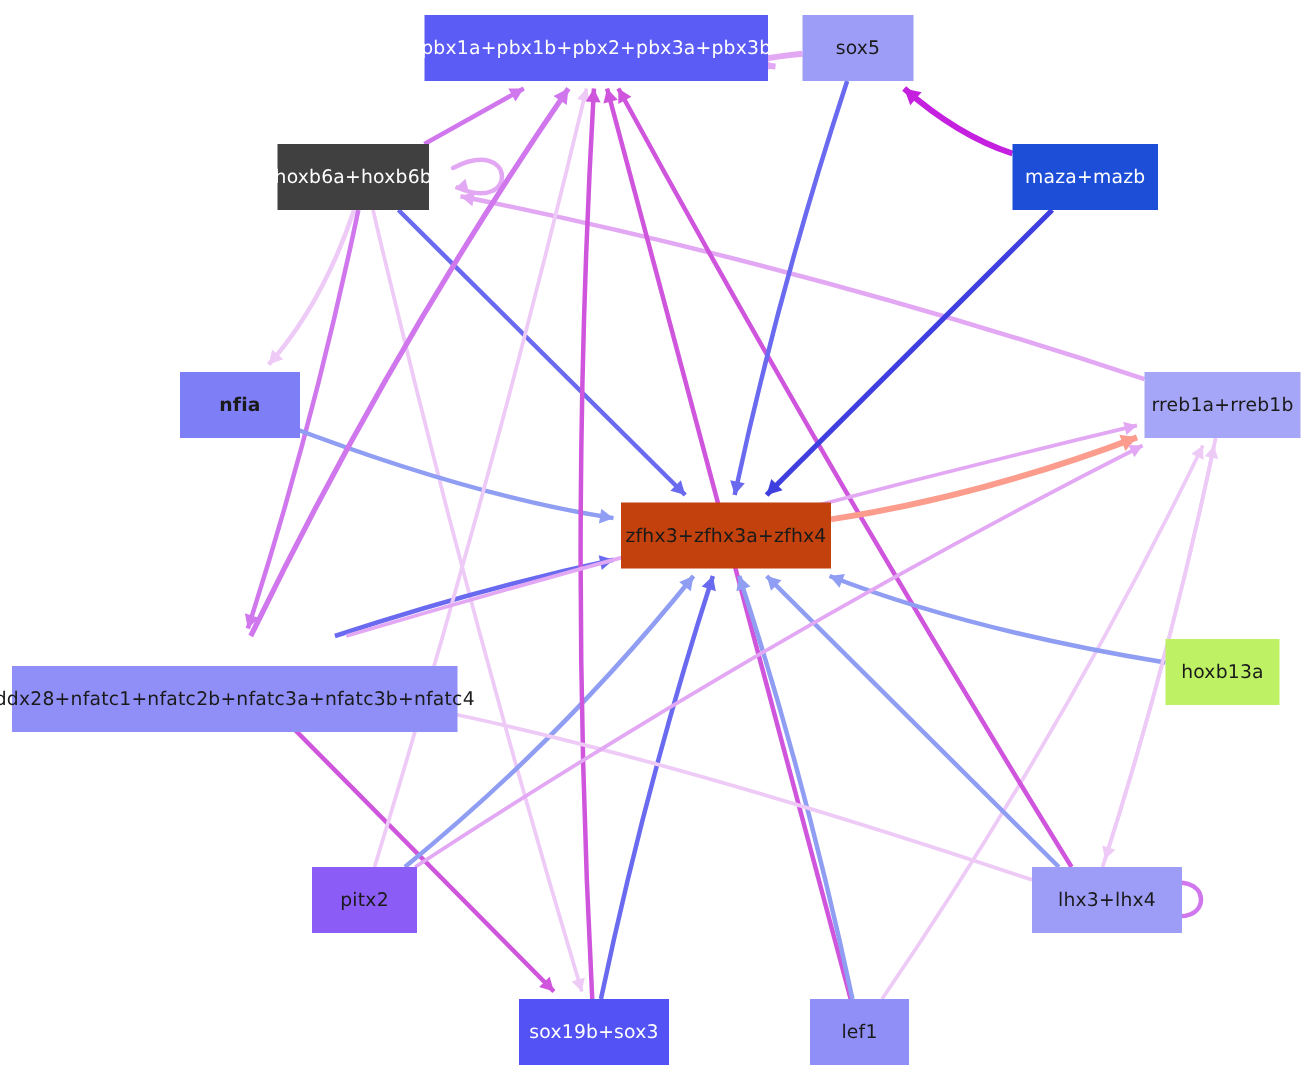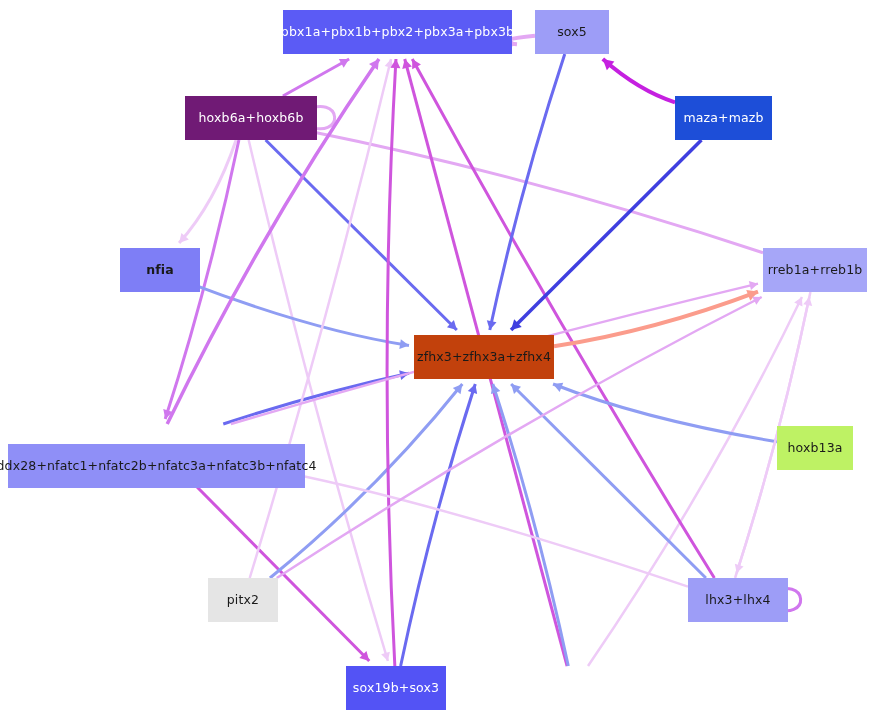--- a/index.html
+++ b/index.html
@@ -120,41 +120,44 @@
   <div id="node-layer">
       <div class="node" style="left: 283px; top: 10px; width: 229px; height: 44px; background: rgb(91, 91, 245); color: rgb(255, 255, 255);">
         <span>pbx1a+pbx1b+pbx2+pbx3a+pbx3b</span>
       </div>
       <div class="node" style="left: 535px; top: 10px; width: 74px; height: 44px; background: rgb(157, 157, 247); color: rgb(26, 26, 26);">
         <span>sox5</span>
       </div>
       <div class="node" style="left: 675px; top: 96px; width: 97px; height: 44px; background: #1d4ed8; color: rgb(255, 255, 255);">
         <span>maza+mazb</span>
       </div>
-      <div class="node" style="left: 185px; top: 96px; width: 132px; height: 44px; background: #701a75; color: rgb(255, 255, 255);">
+      <div class="node" style="left: 185px; top: 96px; width: 101px; height: 44px; background: #404040; color: rgb(255, 255, 255);">
         <span>hoxb6a+hoxb6b</span>
       </div>
       <div class="node" style="left: 120px; top: 248px; width: 80px; height: 44px; background: rgb(126, 126, 246); color: rgb(26, 26, 26); font-weight: bold;">
         <span>nfia</span>
       </div>
       <div class="node" style="left: 763px; top: 248px; width: 104px; height: 44px; background: rgb(166, 166, 248); color: rgb(26, 26, 26);">
         <span>rreb1a+rreb1b</span>
       </div>
       <div class="node" style="left: 414px; top: 335px; width: 140px; height: 44px; background: #c2410c; color: rgb(26, 26, 26);">
         <span>zfhx3+zfhx3a+zfhx4</span>
       </div>
       <div class="node" style="left: 8px; top: 444px; width: 297px; height: 44px; background: rgb(143, 143, 247); color: rgb(26, 26, 26);">
         <span>ddx28+nfatc1+nfatc2b+nfatc3a+nfatc3b+nfatc4</span>
       </div>
       <div class="node" style="left: 777px; top: 426px; width: 76px; height: 44px; background: #bef264; color: rgb(26, 26, 26);">
         <span>hoxb13a</span>
       </div>
-      <div class="node" style="left: 208px; top: 578px; width: 70px; height: 44px; background: #e5e5e5; color: rgb(26, 26, 26);">
+      <div class="node" style="left: 208px; top: 578px; width: 70px; height: 44px; background: #8b5cf6; color: rgb(26, 26, 26);">
         <span>pitx2</span>
       </div>
       <div class="node" style="left: 688px; top: 578px; width: 100px; height: 44px; background: rgb(157, 157, 247); color: rgb(26, 26, 26);">
         <span>lhx3+lhx4</span>
       </div>
       <div class="node" style="left: 346px; top: 666px; width: 100px; height: 44px; background: rgb(83, 83, 245); color: rgb(255, 255, 255);">
         <span>sox19b+sox3</span>
       </div>
+      <div class="node" style="left: 540px; top: 666px; width: 66px; height: 44px; background: rgb(143, 143, 247); color: rgb(26, 26, 26);">
+        <span>lef1</span>
+      </div>
     </div>
 </div>
 
 </body></html>

